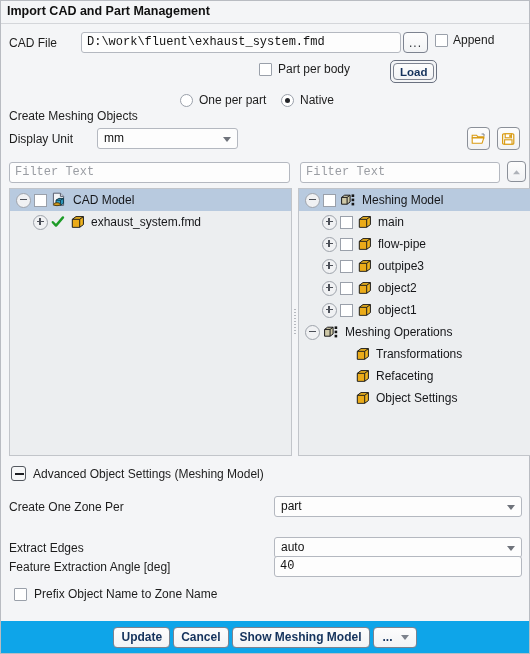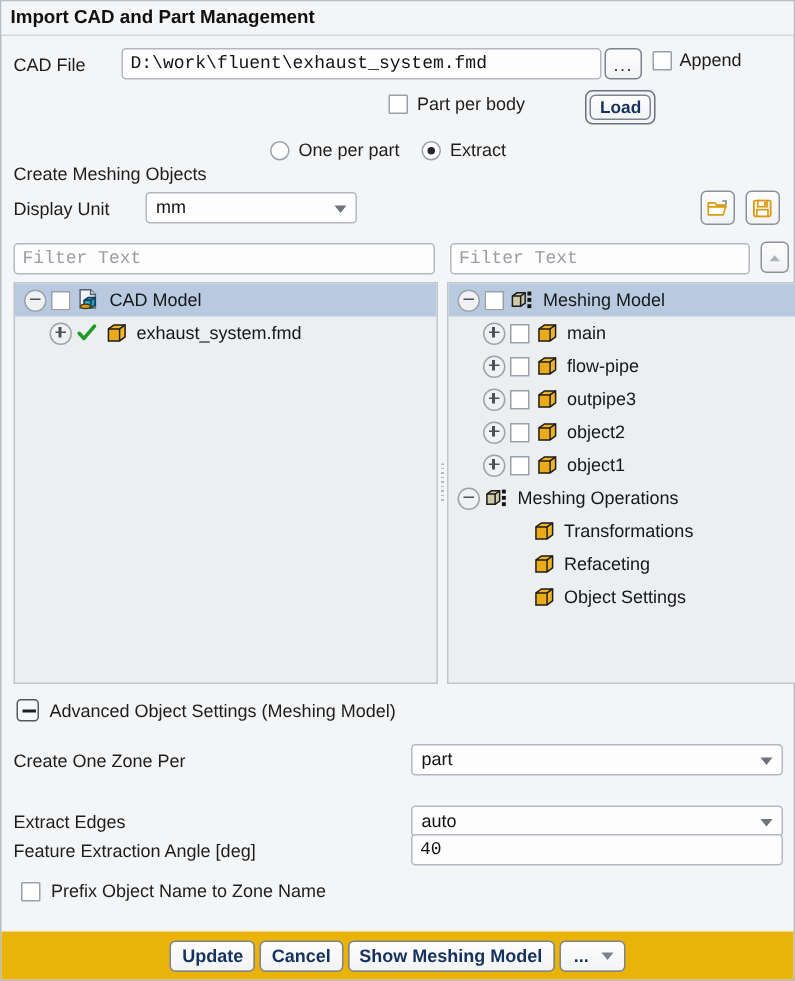--- a/index.html
+++ b/index.html
@@ -87,21 +87,21 @@
   .ic{flex:0 0 auto;margin-right:5px;display:block;}
   .spacer{flex:0 0 auto;}
   
   .sect-toggle{
     box-sizing:border-box;width:15px;height:15px;border:1px solid #53585f;border-radius:3px;
     background:#f6f7f8;position:relative;flex:0 0 auto;margin-right:7px;
   }
   .sect-toggle::before{content:"";position:absolute;left:3px;top:6.3px;width:9px;height:1.6px;background:#1d1f23;}
   
   .bottom{position:absolute;left:0;right:0;bottom:0;height:32px;
-          display:flex;align-items:center;justify-content:center;gap:3px;background:#eab308;}
+          display:flex;align-items:center;justify-content:center;gap:3px;background:#0ea5e9;}
 </style>
 </head>
 <body>
 
 <div class="panel">
 
   <div class="title-bar">Import CAD and Part Management</div>
   <div class="title-sep"></div>
 
   <div class="row" style="left:8px;top:31px;">
@@ -128,21 +128,21 @@
 
   <div class="row" style="left:8px;top:108px;">
     <span class="lbl">Create Meshing Objects</span>
   </div>
   <div class="row" style="left:179px;top:92px;gap:6px;">
     <span class="rb"></span>
     <span class="lbl">One per part</span>
   </div>
   <div class="row" style="left:280px;top:92px;gap:6px;">
     <span class="rb on"></span>
-    <span class="lbl">Extract</span>
+    <span class="lbl">Native</span>
   </div>
 
   <div class="row" style="left:8px;top:127px;">
     <span class="lbl" style="width:88px;">Display Unit</span>
     <span class="combo" style="width:141px;">
       <span>mm</span>
       <i class="arr"></i>
     </span>
   </div>
   <div class="row" style="left:466px;top:126px;">

